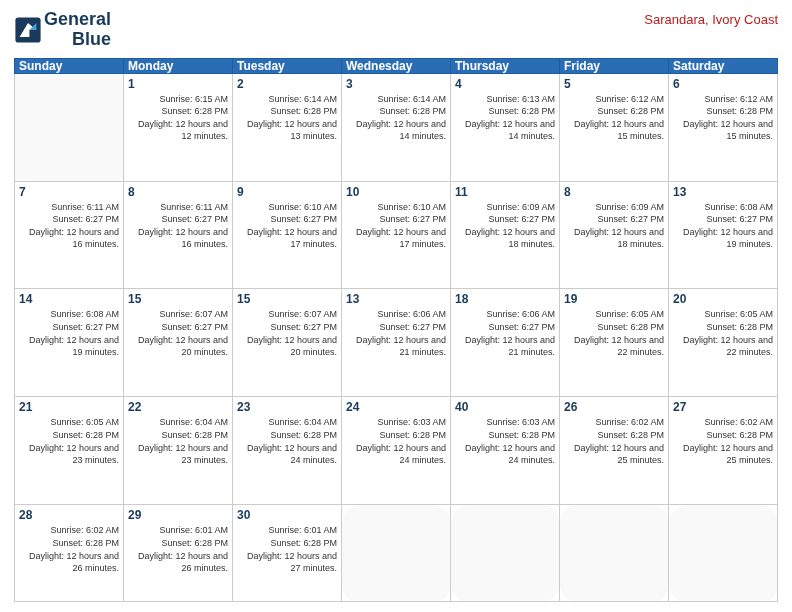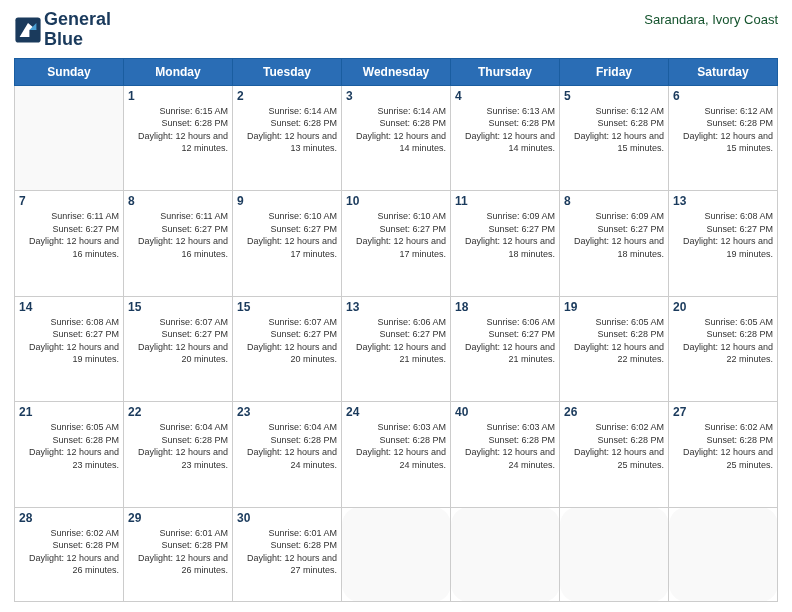--- a/index.html
+++ b/index.html
@@ -19,20 +19,21 @@
     }
     .header {
       display: flex;
       justify-content: space-between;
       align-items: flex-start;
       margin-bottom: 8px;
     }
     .logo {
       display: flex;
       align-items: center;
+      text-align: right;
     }
     .logo-text {
       font-size: 18px;
       font-weight: bold;
       color: #1a3a5c;
       line-height: 1.1;
     }
     .logo-text span {
       color: #1a3a5c;
     }
@@ -45,37 +46,37 @@
       text-align: right;
     }
     .main-title {
       font-size: 32px;
       font-weight: bold;
       color: #1a3a5c;
       line-height: 1.1;
     }
     .subtitle {
       font-size: 13px;
-      color: #14532d;
+      color: #b91c1c;
       margin-top: 2px;
     }
     .calendar {
       flex: 1;
       border: 1px solid #ccc;
       border-collapse: collapse;
       width: 100%;
       table-layout: fixed;
     }
     .calendar th {
       background: #2a6db5;
       color: #fff;
       font-size: 12px;
       font-weight: bold;
-      padding: 6px 4px;
-      text-align: center;
+      padding: 0 4px;
+      text-align: left;
       border: 1px solid #1a5da0;
     }
     .calendar td {
       border: 1px solid #ccc;
       vertical-align: top;
       padding: 3px 4px;
       font-size: 9.5px;
       color: #333;
       height: 82px;
     }

